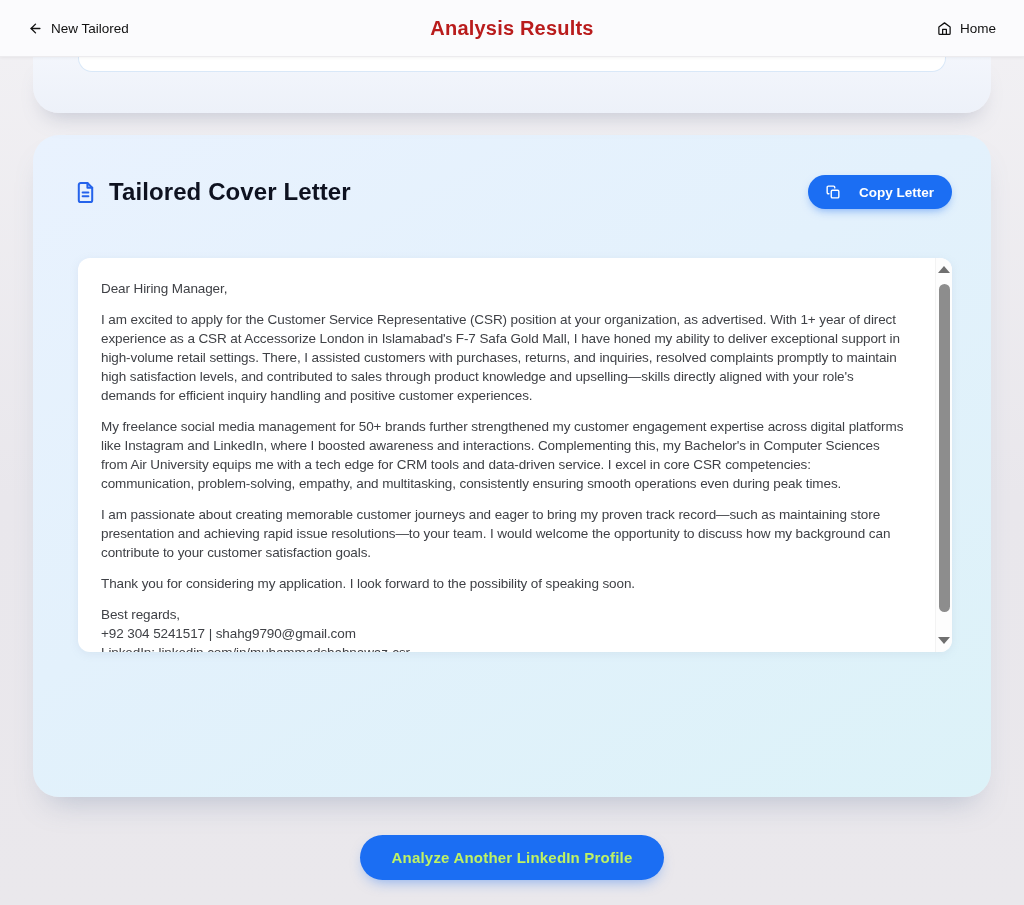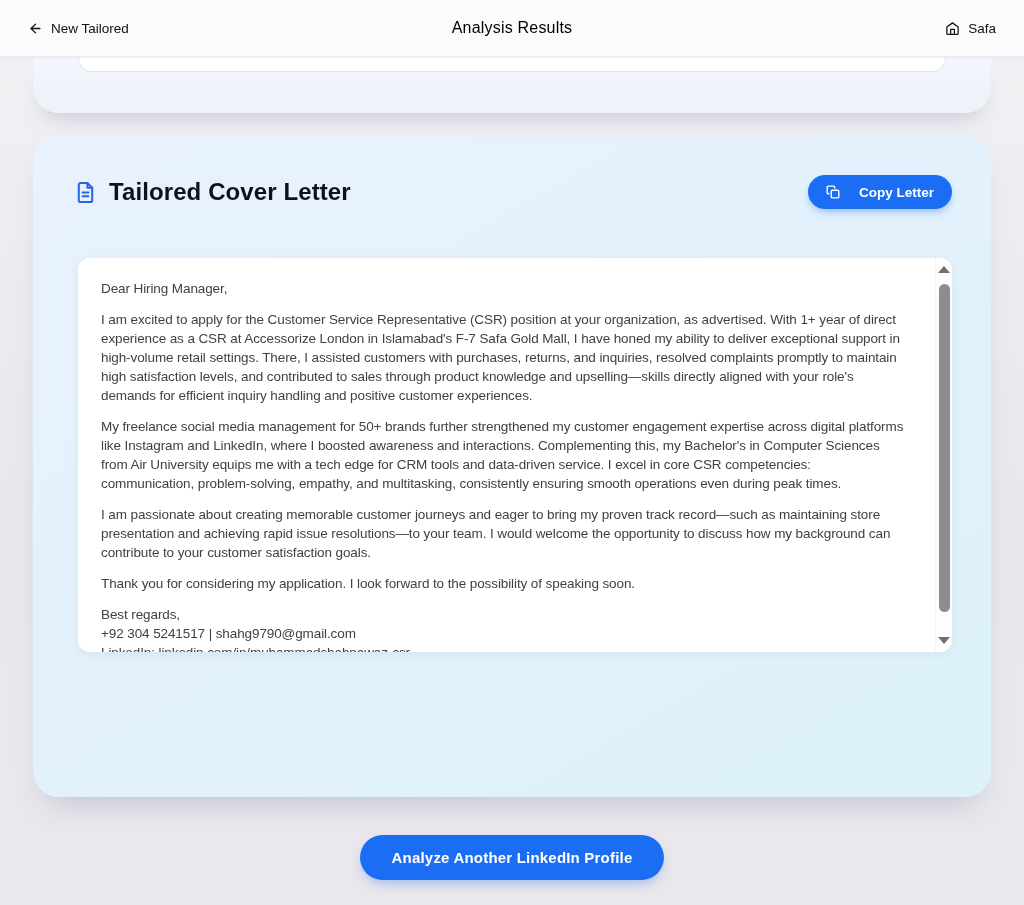--- a/index.html
+++ b/index.html
@@ -20,21 +20,21 @@
     padding:0 28px; position:relative; z-index:5;
   }
   .nav-btn {
     display:flex; align-items:center; gap:8px;
     background:none; border:none; cursor:pointer;
     font-family:"Liberation Sans", sans-serif;
     font-size:13.5px; font-weight:500; color:#111;
   }
   .topbar h1 {
     position:absolute; left:50%; transform:translateX(-50%);
-    font-size:16px; font-weight:400; color:#000000; letter-spacing:.2px;
+    font-size:20px; font-weight:700; color:#b91c1c; letter-spacing:.2px;
   }
   .nav-icon { display:flex; align-items:center; }
 
   
   .card-top {
     margin:0 33px; height:56px;
     background:linear-gradient(180deg,#f3f6fc,#edf1f9);
     border-radius:0 0 26px 26px;
     box-shadow:0 14px 20px -10px rgba(120,130,155,.35);
     position:relative; z-index:1;
@@ -99,21 +99,21 @@
     border-top:7px solid #6f6f6f;
   }
   .scroll-thumb {
     position:absolute; left:3px; width:11px; top:26px; bottom:40px;
     background:#8d8d8d; border-radius:6px;
   }
 
   
   .footer-row { display:flex; justify-content:center; margin-top:38px; }
   .analyze-btn {
-    background:#1b6ef3; color:#ffffff; border:none; cursor:pointer;
+    background:#1b6ef3; color:#bef264; border:none; cursor:pointer;
     height:45px; padding:0 32px; border-radius:23px;
     font-family:"Liberation Sans", sans-serif;
     font-size:15px; font-weight:700; letter-spacing:.2px;
     box-shadow:0 6px 14px -5px rgba(27,110,243,.5);
   }
 </style>
 </head>
 <body>
 
 <div class="page">
@@ -129,21 +129,21 @@
       <span>New Tailored</span>
     </button>
     <h1>Analysis Results</h1>
     <button class="nav-btn">
       <span class="nav-icon">
         <svg width="15" height="15" viewBox="0 0 24 24" fill="none" stroke="#111" stroke-width="2" stroke-linecap="round" stroke-linejoin="round">
             <path d="M3 9.5 12 3l9 6.5V20a1.5 1.5 0 0 1-1.5 1.5h-15A1.5 1.5 0 0 1 3 20z"></path>
             <path d="M9 21.5v-8h6v8"></path>
           </svg>
       </span>
-      <span>Safa</span>
+      <span>Home</span>
     </button>
   </header>
 
   <div class="card-top">
     <div class="inner-strip"></div>
   </div>
 
   <section class="card-main">
     <div class="card-head">
       <div class="head-left">

